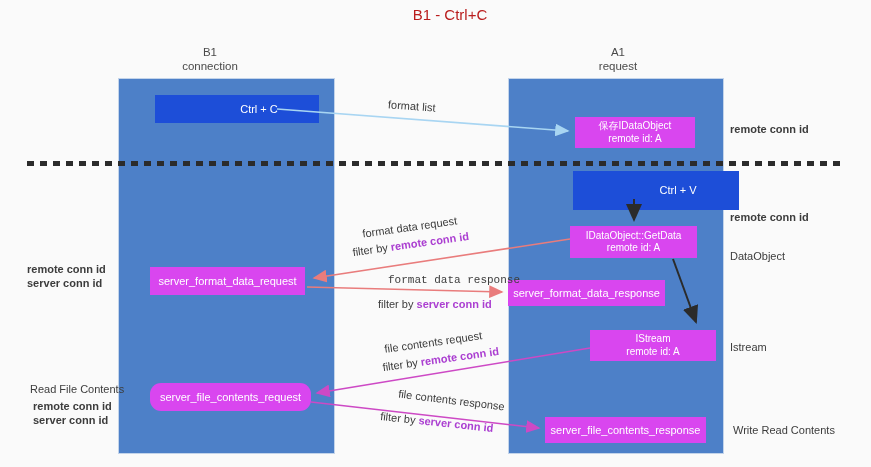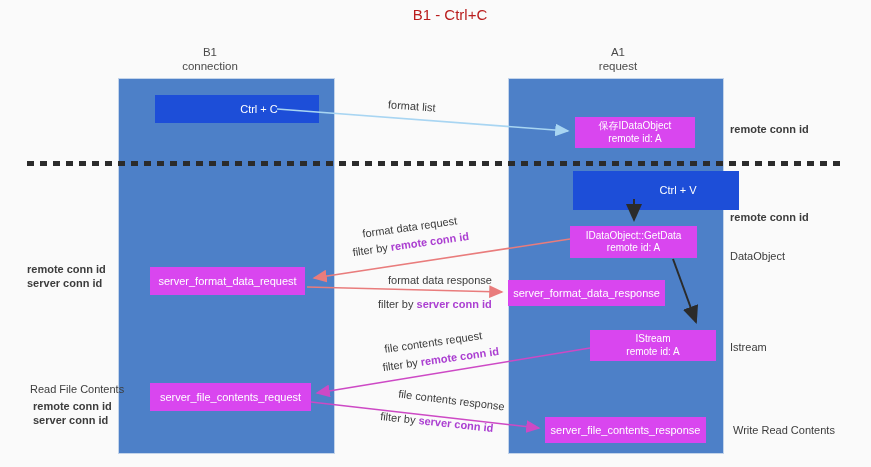--- a/index.html
+++ b/index.html
@@ -24,37 +24,37 @@
   .box.orange{background:#d946ef;}
   .box.two-line{font-size:10px;line-height:12.5px;}
 
   .b-ctrlc{left:155px;top:95px;width:120px;height:28px;}
   .b-save{left:575px;top:117px;width:120px;height:31px;}
   .b-ctrlv{left:573px;top:171px;width:122px;height:39px;}
   .b-getdata{left:570px;top:226px;width:127px;height:32px;}
   .b-fmt-req{left:150px;top:267px;width:155px;height:28px;}
   .b-fmt-res{left:508px;top:280px;width:157px;height:26px;text-align:center;}
   .b-istream{left:590px;top:330px;width:126px;height:31px;}
-  .b-file-req{left:150px;top:383px;width:161px;height:28px;}
+  .b-file-req{left:150px;top:383px;width:161px;height:28px;border-radius:11px;}
   .b-file-res{left:545px;top:417px;width:161px;height:26px;}
 
   .flow-label{font-size:11px;color:#3c3c3c;white-space:nowrap;}
   .tilt-up{transform:rotate(-8deg);}
   .tilt-dn7{transform:rotate(7deg);}
   .tilt-dn6{transform:rotate(6deg);}
   .tilt-dn4{transform:rotate(4deg);}
   .hl-purple{color:#ab3fd1;font-weight:bold;}
   .txt-purple{color:#b35fc6;font-weight:bold;}
   .txt-green{color:#67b667;font-weight:bold;}
   .side-label{font-size:11px;white-space:nowrap;color:#3c3c3c;}
 
   .l-format-list{left:388px;top:100px;}
   .l-fmt-req{left:362px;top:221px;}
   .l-fmt-req-f{left:352px;top:238px;}
-  .l-fmt-res{left:388px;top:274px;}
+  .l-fmt-res{left:388px;top:274px;font-family:Liberation Mono, monospace;}
   .l-fmt-res-f{left:378px;top:298px;}
   .l-file-req{left:384px;top:336px;}
   .l-file-req-f{left:382px;top:353px;}
   .l-file-res{left:398px;top:394px;}
   .l-file-res-f{left:380px;top:416px;}
 
   .r-remote-top{left:730px;top:123px;}
   .r-remote-mid{left:730px;top:211px;}
   .r-dataobject{left:730px;top:234px;margin-top:16px;}
   .r-istream{left:730px;top:341px;}

